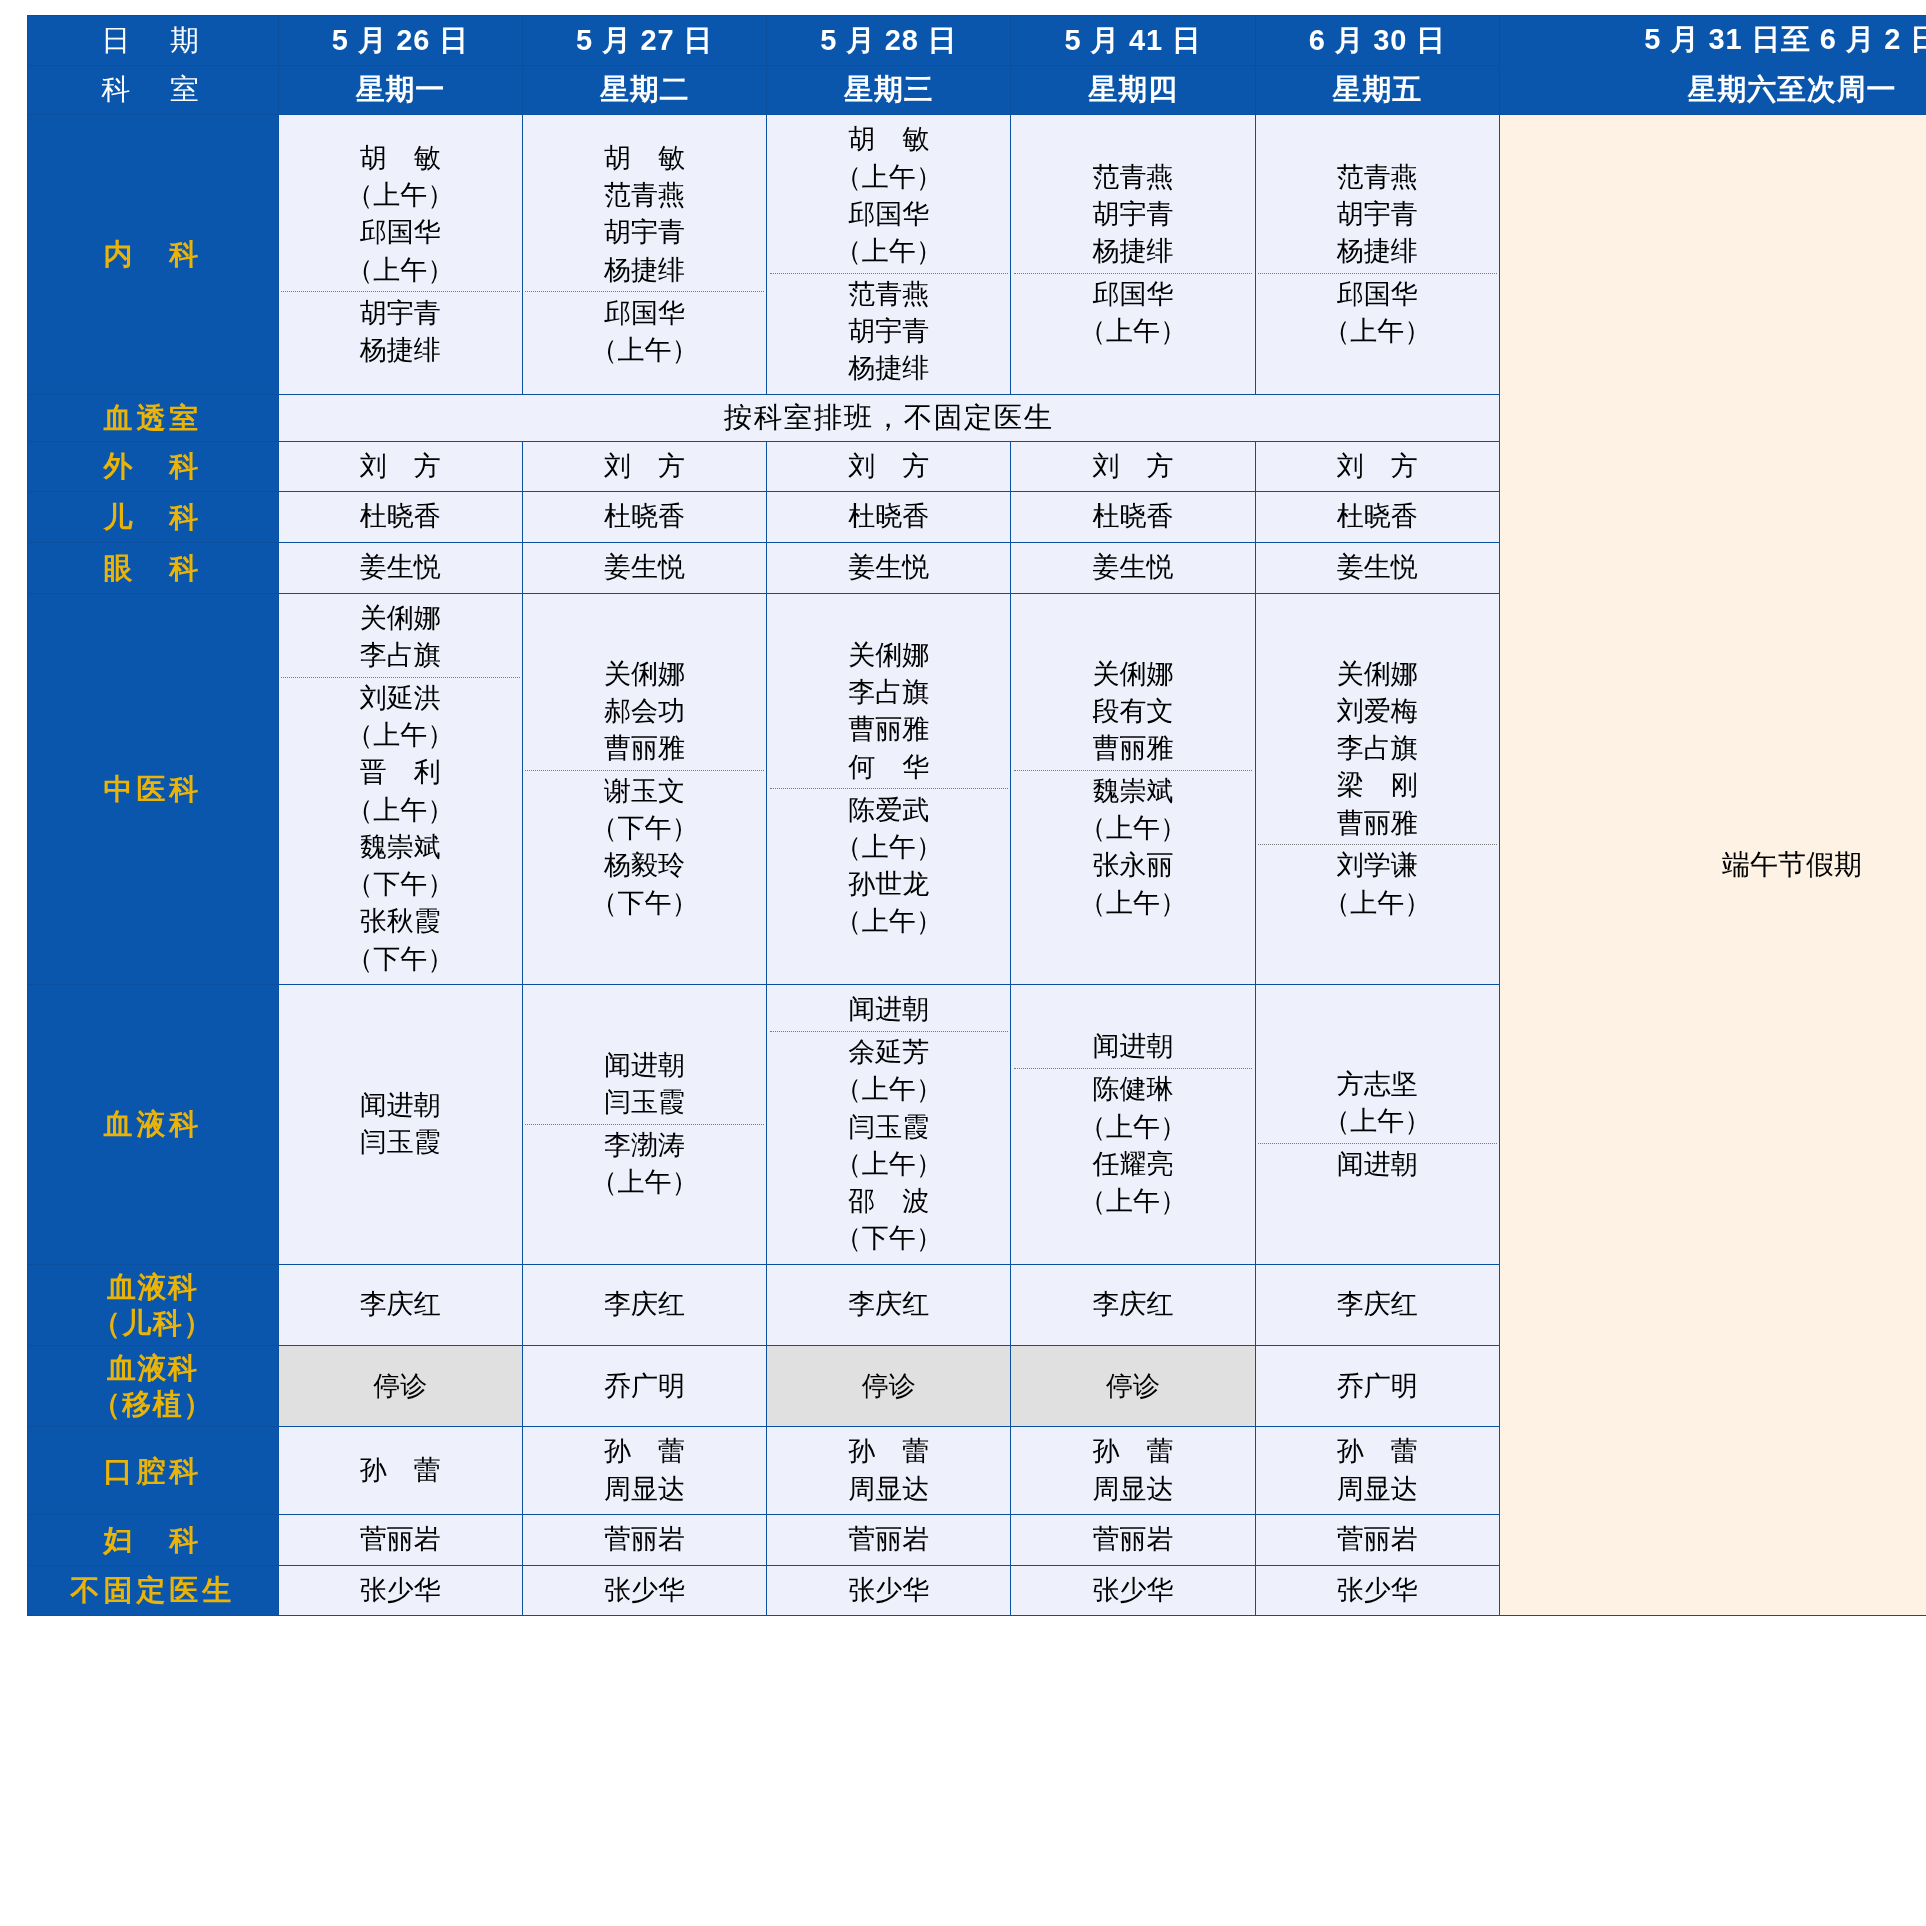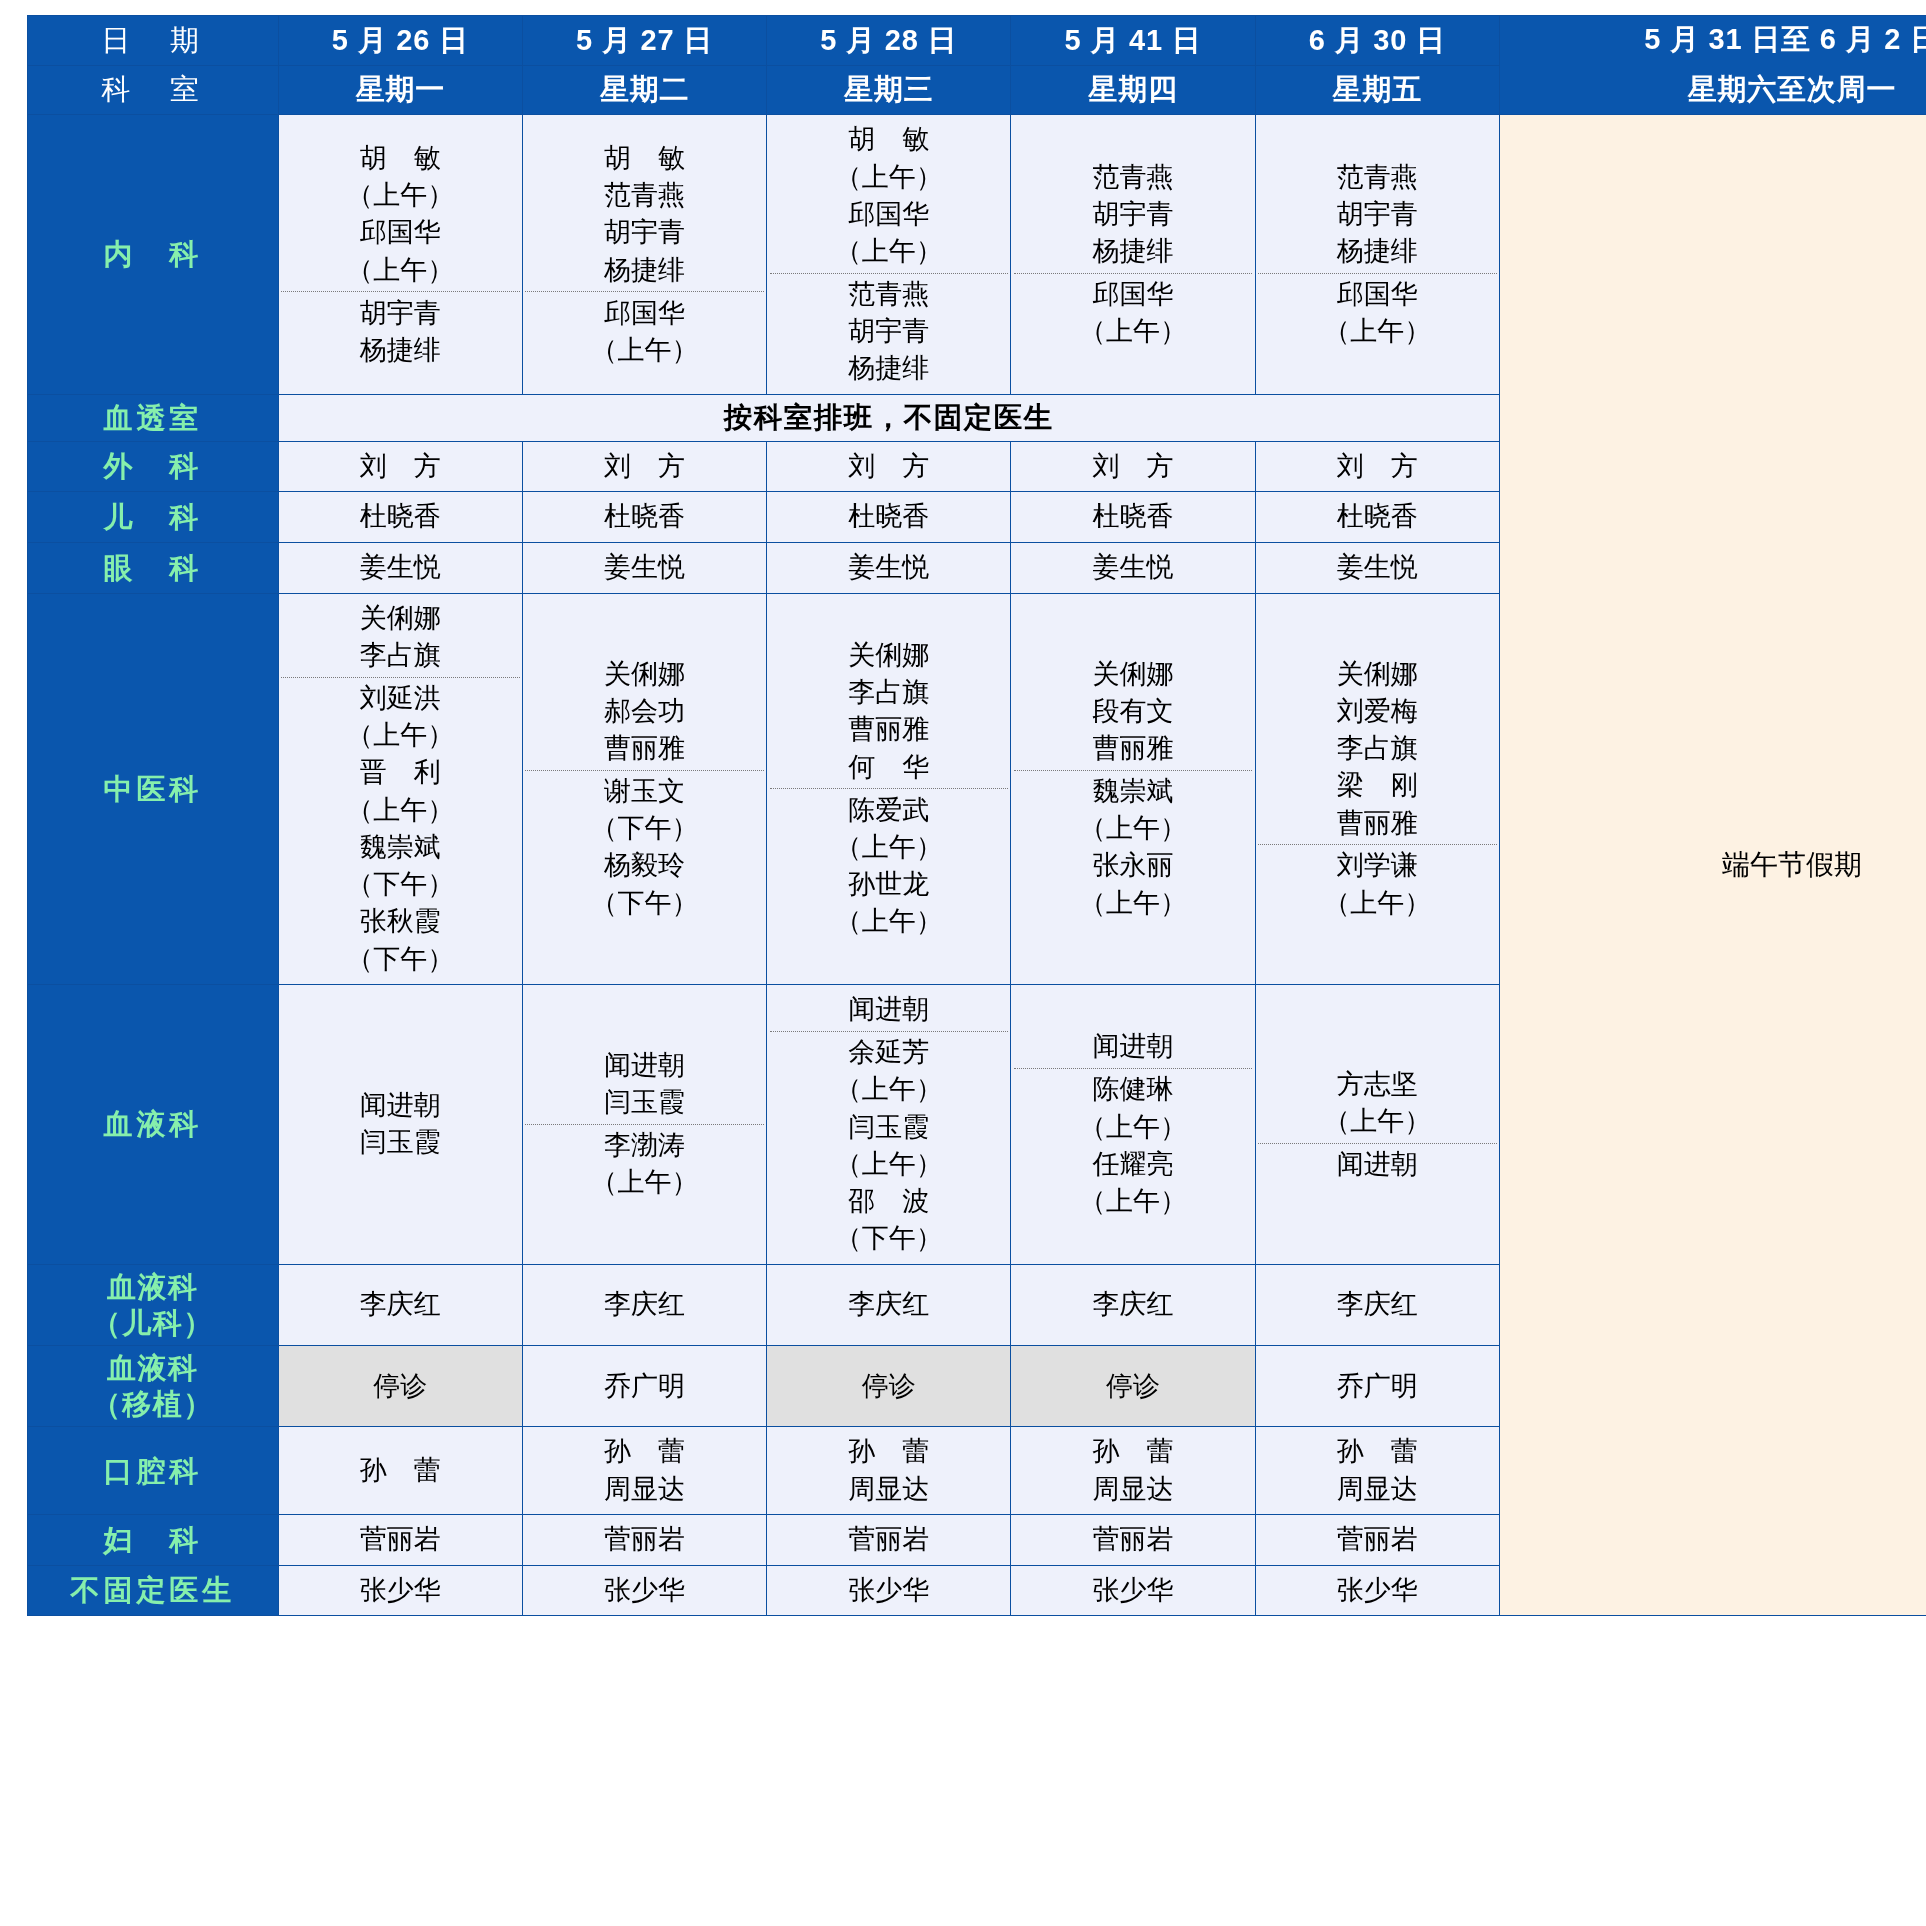--- a/index.html
+++ b/index.html
@@ -39,21 +39,21 @@
   .hdr-left {
     background: #0a56ad;
     color: #ffffff;
     font-weight: normal;
     font-size: 29px;
     letter-spacing: 5.4px;
   }
   
   .dept {
     background: #0a56ad;
-    color: #86efac;
+    color: #eab308;
     font-weight: bold;
     font-size: 29px;
     letter-spacing: 3.9px;
     line-height: 1.25;
     width: 231px;
   }
   .dept.two-line { letter-spacing: 1.5px; }
   
   .cell {
     background: #eef1fb;
@@ -73,21 +73,20 @@
     padding: 2.3px 0;
   }
   .cell .sub + .sub {
     border-top: 1.5px dotted #7a7a7a;
   }
   .nm { white-space: nowrap; }
   .wide-note {
     background: #eef1fb;
     font-size: 28.5px;
     letter-spacing: 1.5px;
-    font-weight: bold;
   }
   
   col.c-dept { width: 231px; }
   col.c-day  { width: 225px; }
   col.c-wk   { width: 539px; }
 </style>
 </head>
 <body>
 
 <div class="page">

